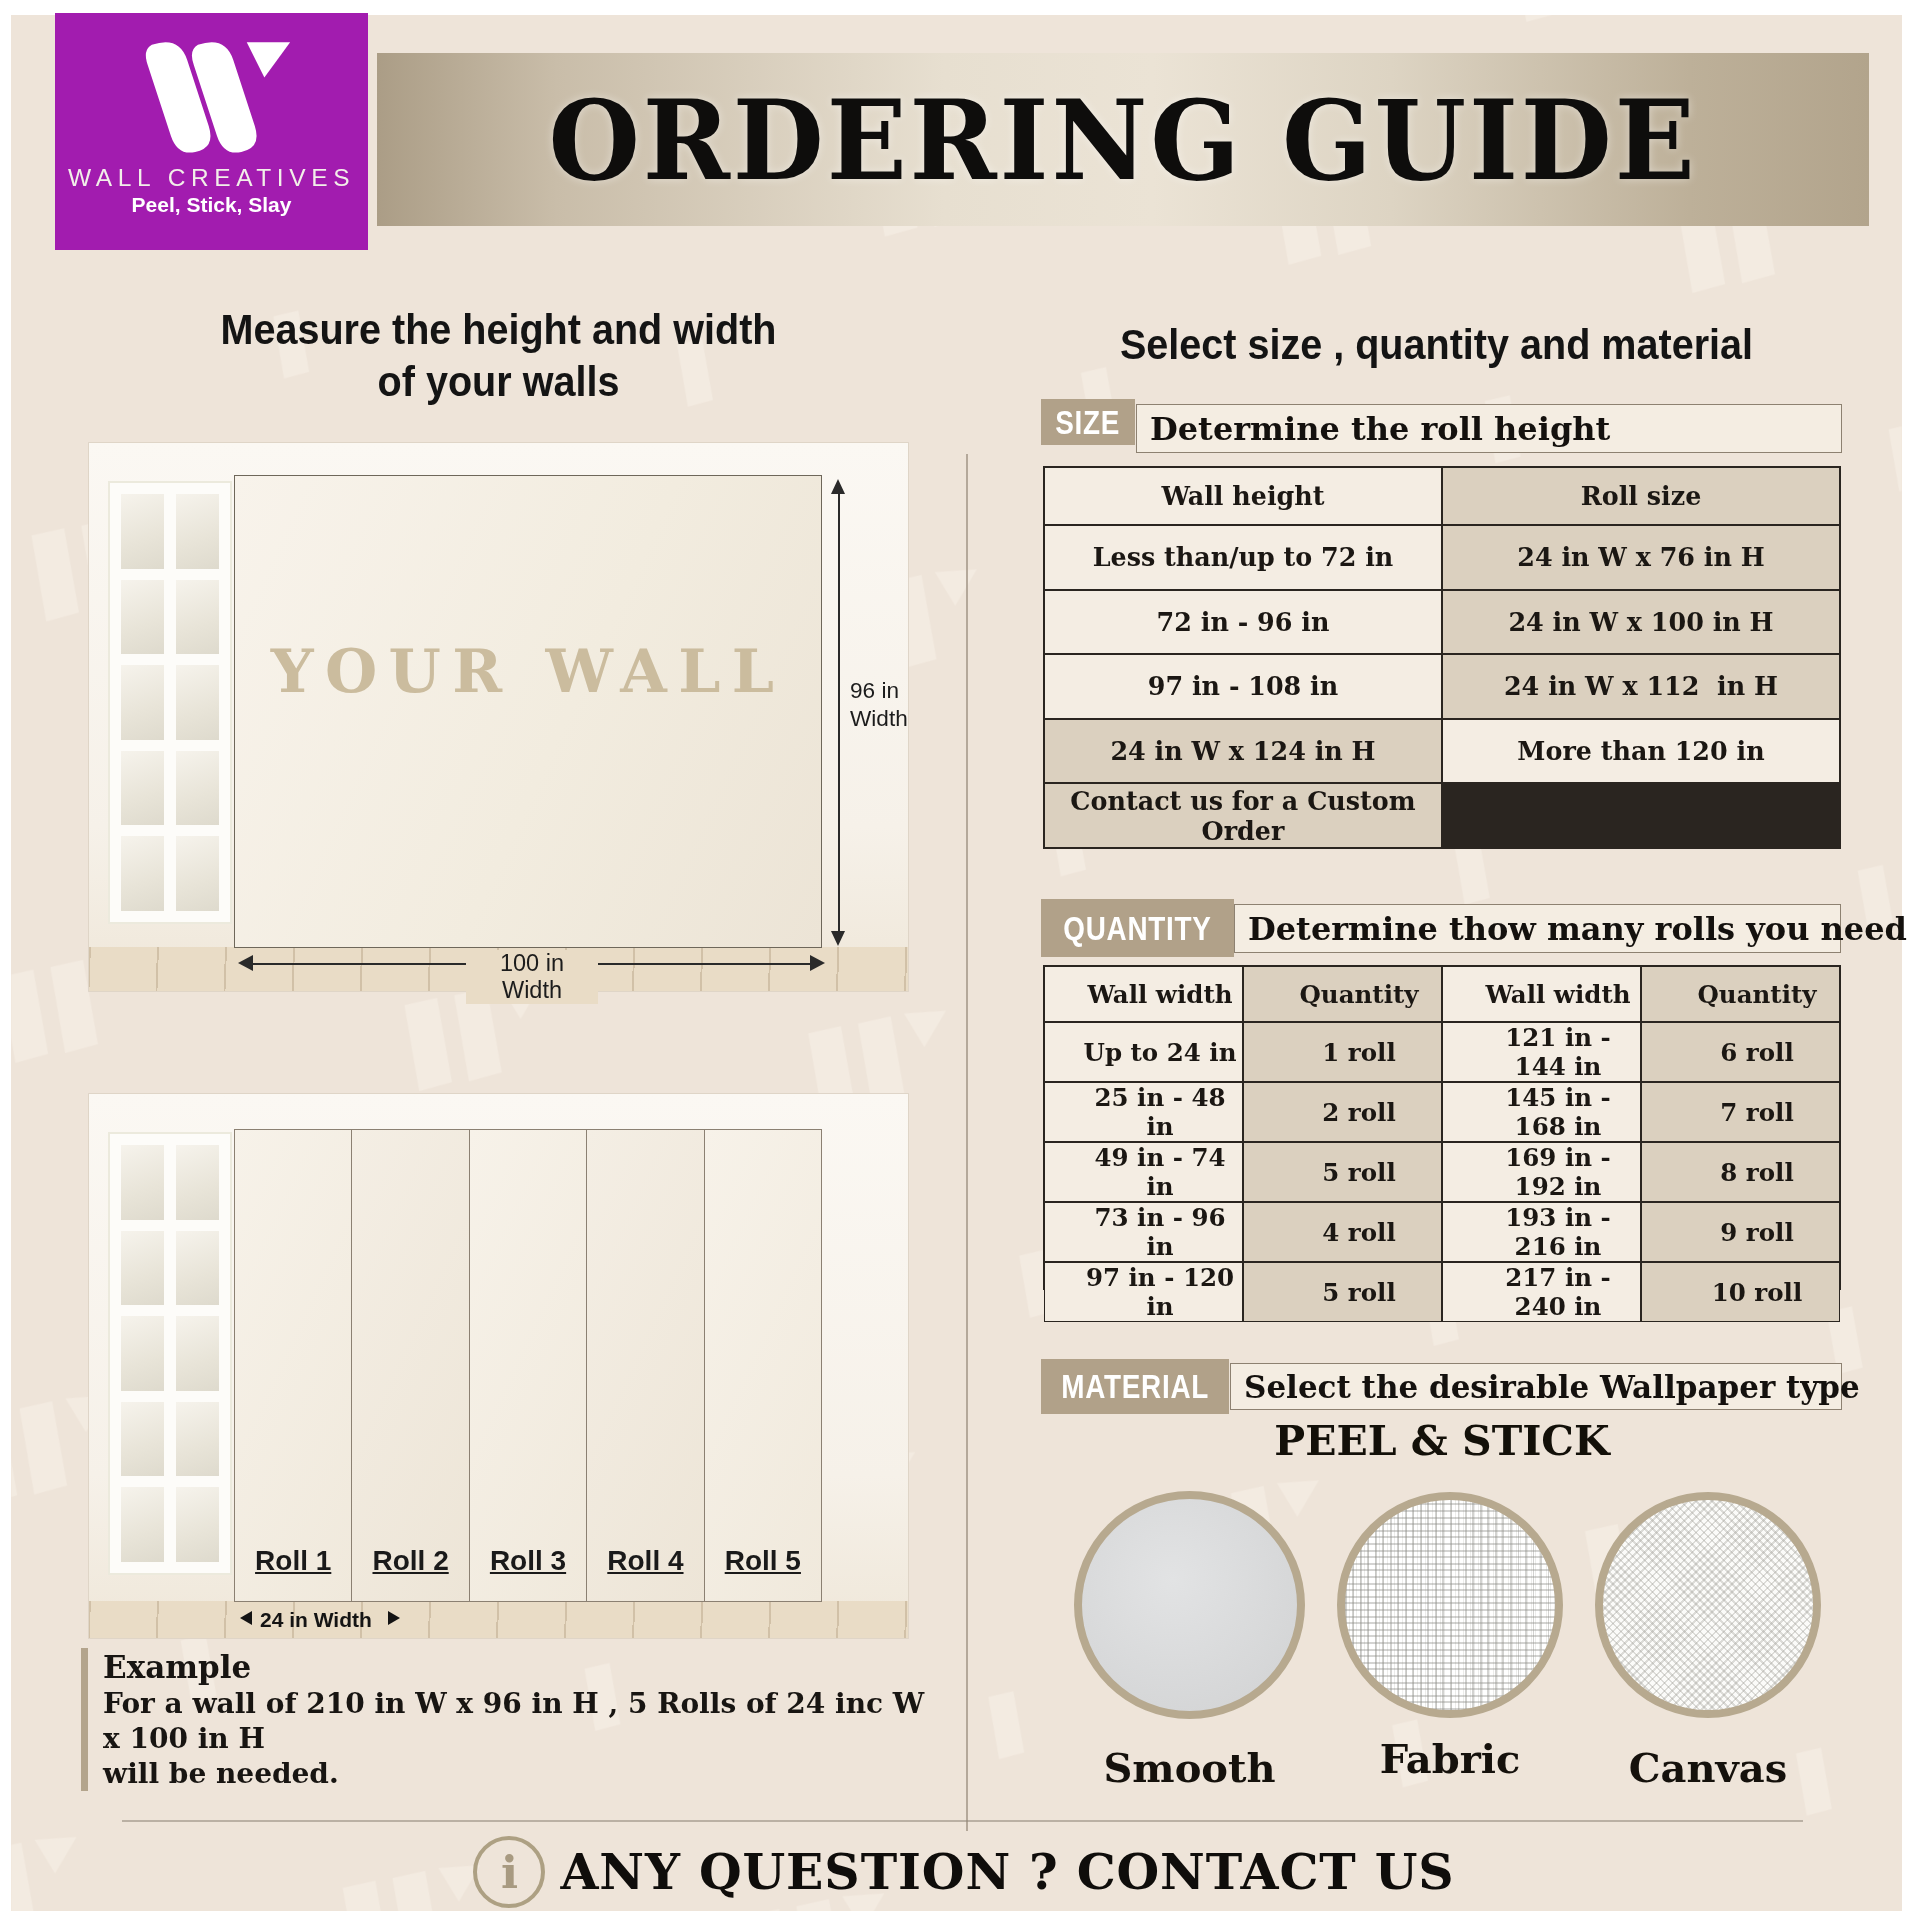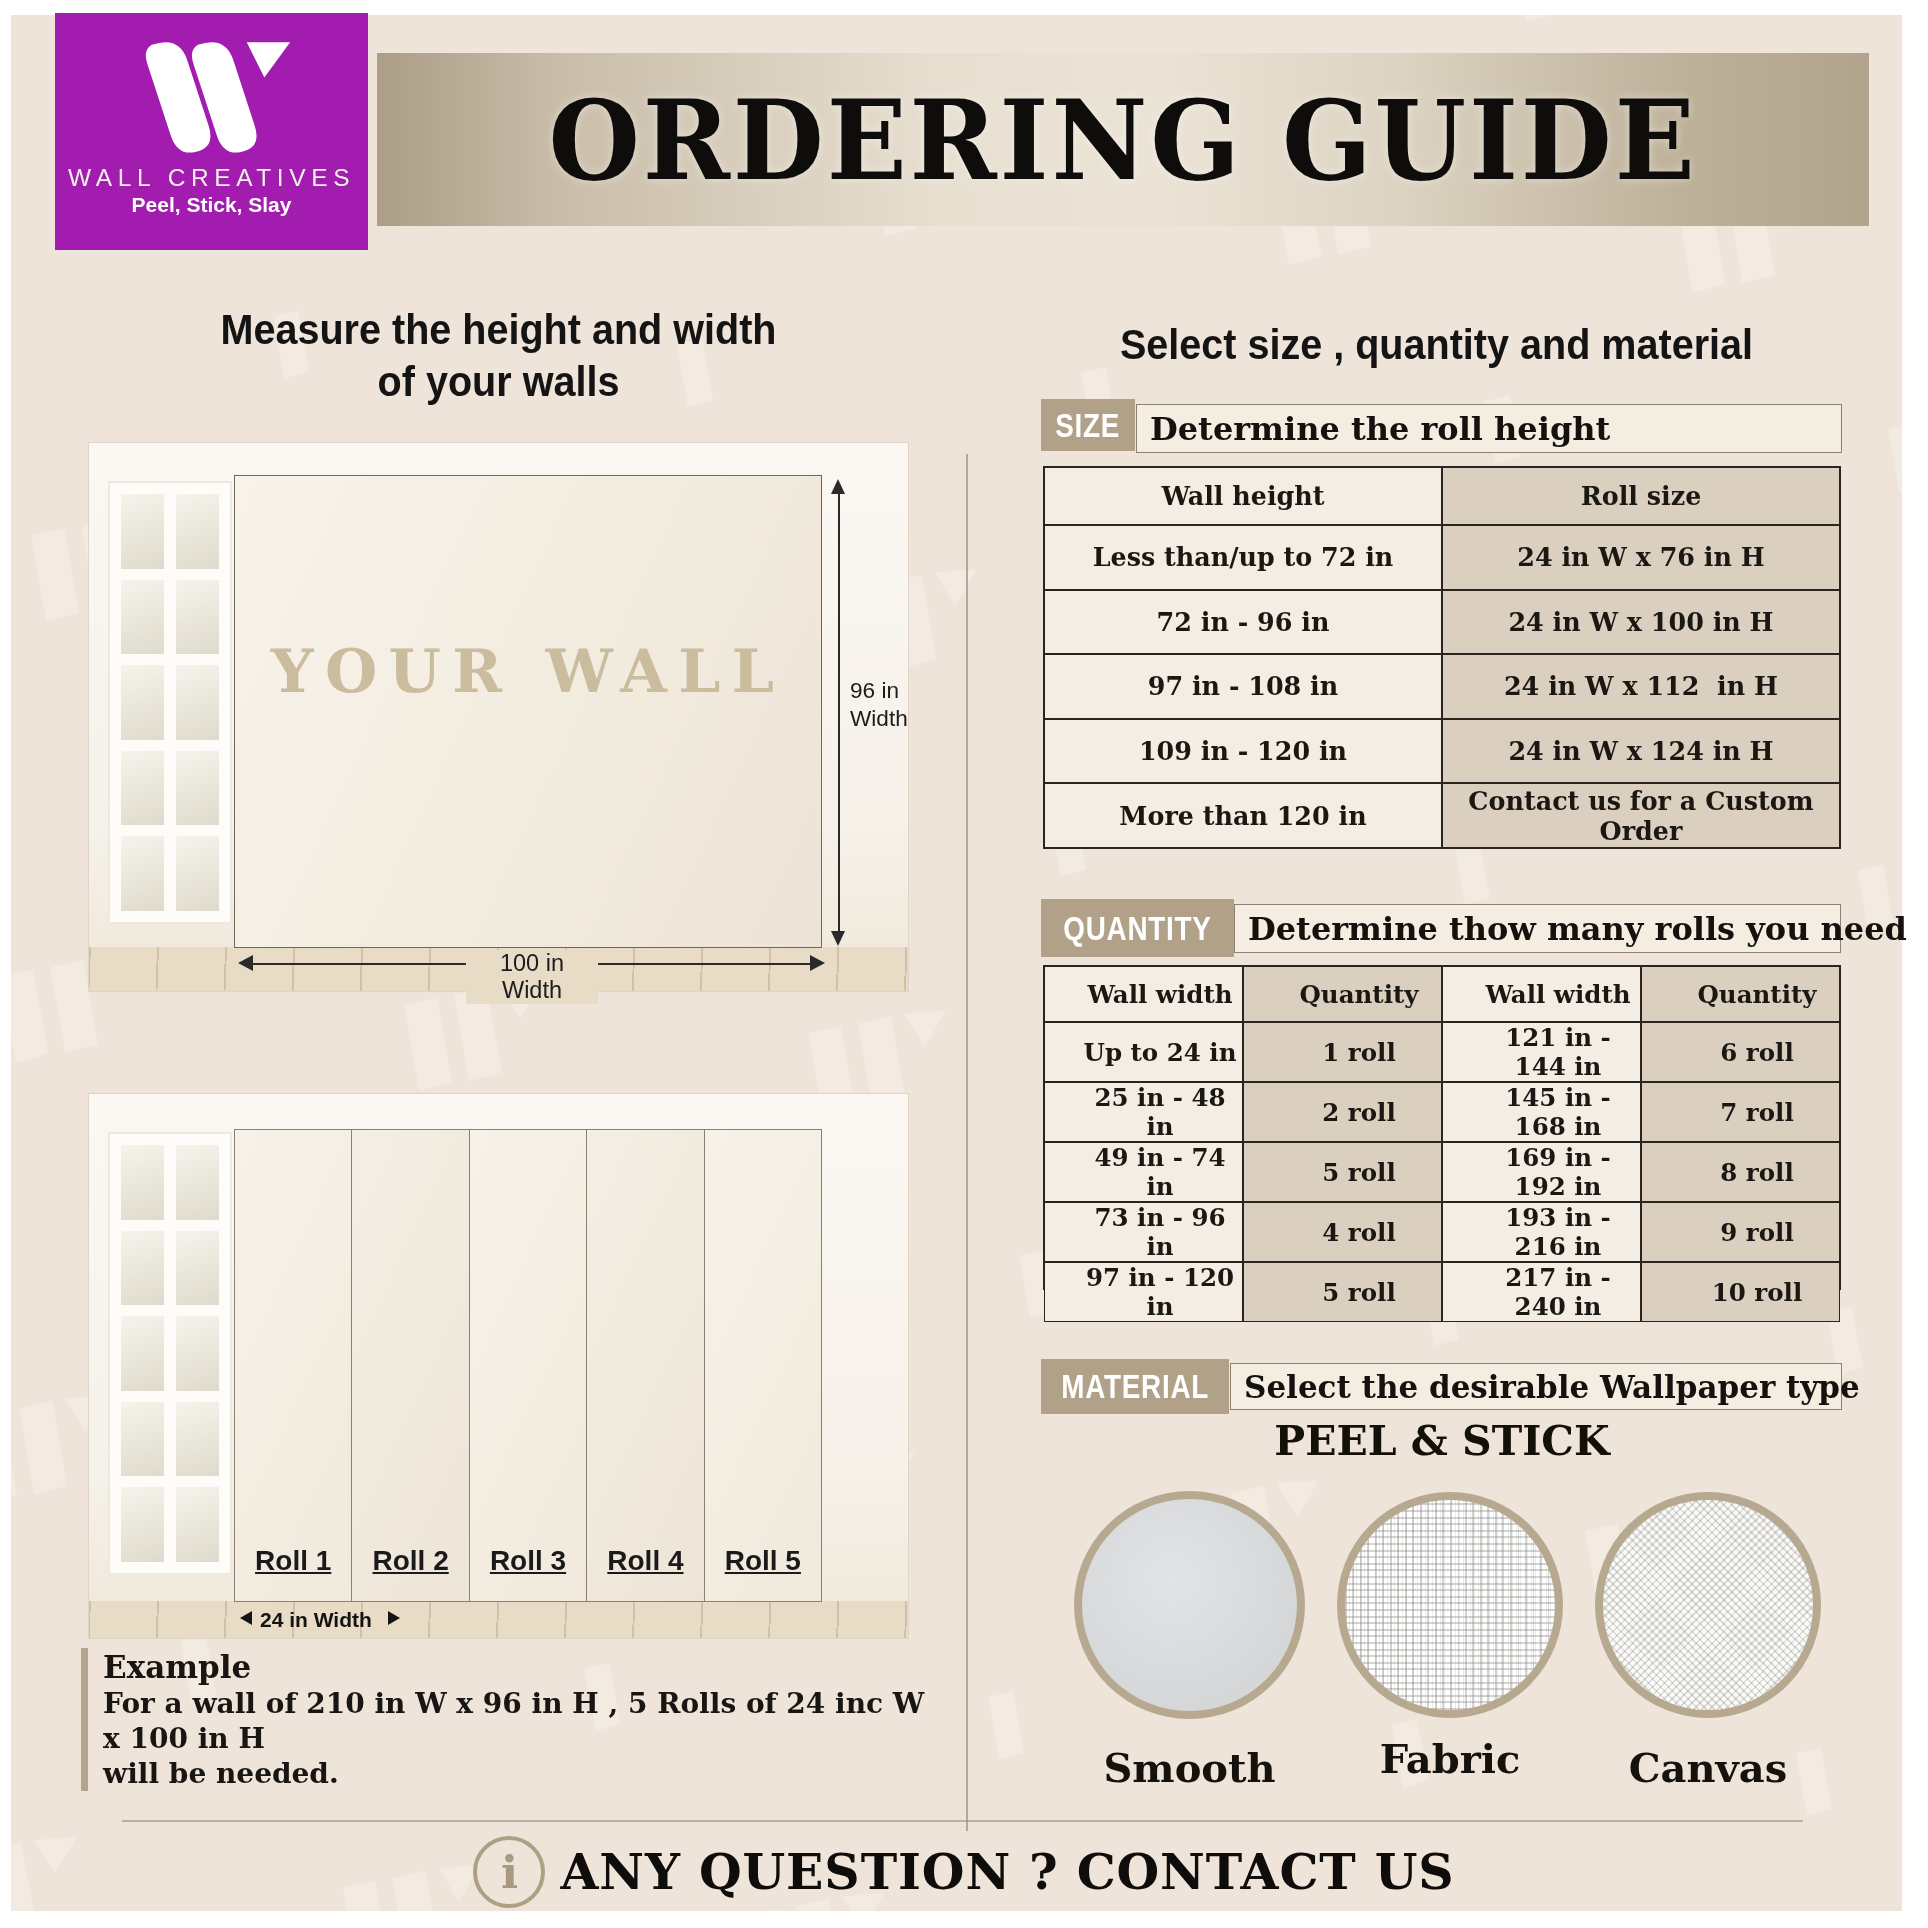--- a/index.html
+++ b/index.html
@@ -234,35 +234,34 @@
     <div class="example-bar"></div>
     <div class="example-texts">
       <div class="example-title">Example</div>
       <div class="example-body">For a wall of 210 in W x 96 in H , 5 Rolls of 24 inc W x 100 in H
 will be needed.</div>
     </div>
   </div>
 
   <div class="abs v-divider"></div>
 
-  <div class="abs badge" style="left:1041px;top:399px;width:94px;height:52px;">
+  <div class="abs badge" style="left:1041px;top:399px;width:94px;height:46px;">
     <span>SIZE</span>
   </div>
   <div class="abs bar" style="left:1136px;top:404px;width:706px;height:49px;">Determine the roll height</div>
 
   <div class="abs tbl size-tbl">
     <div class="td light th">Wall height</div>
     <div class="td tan th">Roll size</div>
     <div class="td light">Less than/up to 72 in</div>
     <div class="td tan">24 in W x 76 in H</div>
     <div class="td light">72 in - 96 in</div>
     <div class="td tan">24 in W x 100 in H</div>
     <div class="td light">97 in - 108 in</div>
     <div class="td tan">24 in W x 112  in H</div>
-    <div class="td light">109 in - 120 in</div>
     <div class="td tan">24 in W x 124 in H</div>
     <div class="td light">More than 120 in</div>
     <div class="td tan">Contact us for a Custom Order</div>
   </div>
 
   <div class="abs badge" style="left:1041px;top:899px;width:193px;height:58px;">
     <span>QUANTITY</span>
   </div>
   <div class="abs bar" style="left:1234px;top:904px;width:607px;height:49px;">Determine thow many rolls you need</div>
 

